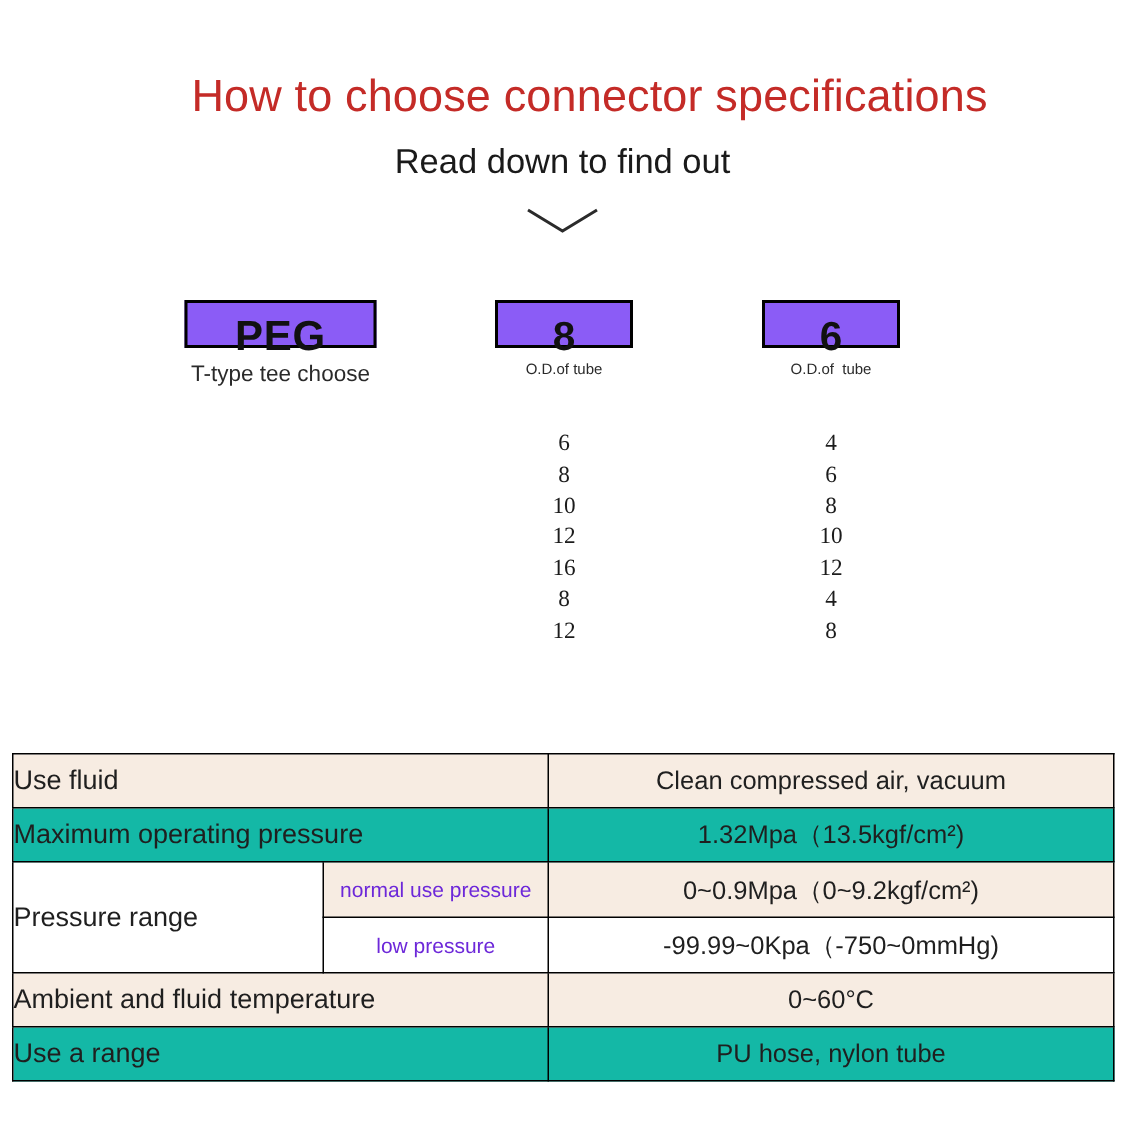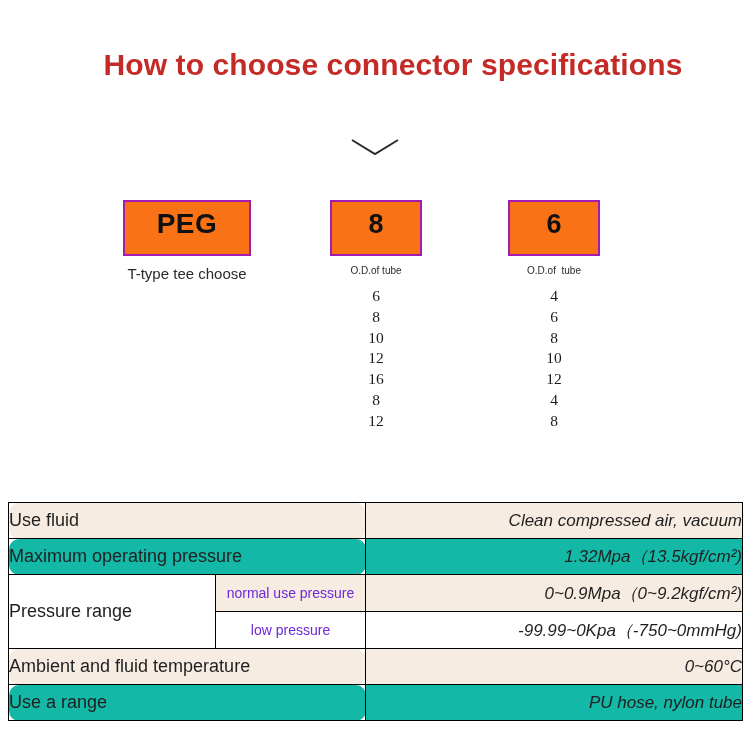--- a/index.html
+++ b/index.html
@@ -19,21 +19,21 @@
   
   #title-block {
     position: absolute;
     top: 48px;
     left: 0;
     width: 750px;
     text-align: center;
   }
   #page-title {
     font-size: 30px;
-    font-weight: 700;
+    font-weight: 400;
     color: #c42b27;
     letter-spacing: 0.1px;
     line-height: 1.1;
     white-space: nowrap;
     margin-left: 36px;
   }
   #page-subtitle {
     margin-top: 14px;
     font-size: 23px;
     font-weight: 400;
@@ -59,23 +59,23 @@
     left: 0;
     width: 750px;
     height: 90px;
   }
   .sel-col {
     position: absolute;
     top: 0;
     text-align: center;
   }
   .sel-box {
-    border: 2px solid #a21caf;
-    background: #f97316;
-    height: 56px;
+    border: 2px solid #000000;
+    background: #8b5cf6;
+    height: 32px;
     line-height: 44px;
     font-size: 27px;
     font-weight: 700;
     color: #111111;
     box-sizing: border-box;
   }
   .sel-box.code { font-size: 28px; letter-spacing: 0.5px; }
   .sel-caption {
     margin-top: 9px;
     font-size: 15px;
@@ -116,44 +116,43 @@
   }
   #spec-table td {
     border: 1px solid #000000;
     padding: 0 0 0 0;
     vertical-align: middle;
   }
   .cell-label {
     padding-left: 14px;
     font-size: 18px;
     text-align: left;
-    border-radius: 10px;
   }
   .cell-value {
-    text-align: right;
+    text-align: center;
     font-size: 17px;
-    font-style: italic;
   }
   .cell-sub {
     text-align: center;
     font-size: 14px;
     color: #6d28d9;
   }
   .row-beige td { background: #f7ece2; }
   .row-white td { background: #14b8a6; }
   td.bg-beige { background: #f7ece2 !important; }
   td.bg-white  { background: #ffffff !important; }
   .h37 { height: 36px; }
   .h38 { height: 37px; }
 </style>
 </head>
 <body>
 
 <div id="title-block">
   <div id="page-title">How to choose connector specifications</div>
+  <div id="page-subtitle">Read down to find out</div>
 </div>
 
 <div id="chevron-wrap">
   <svg width="52" height="22" viewBox="0 0 52 22">
     <polyline points="3,4 26,18 49,4" fill="none" stroke="#2b2b2b" stroke-width="2"></polyline>
   </svg>
 </div>
 
 <div id="selector-row">
 

